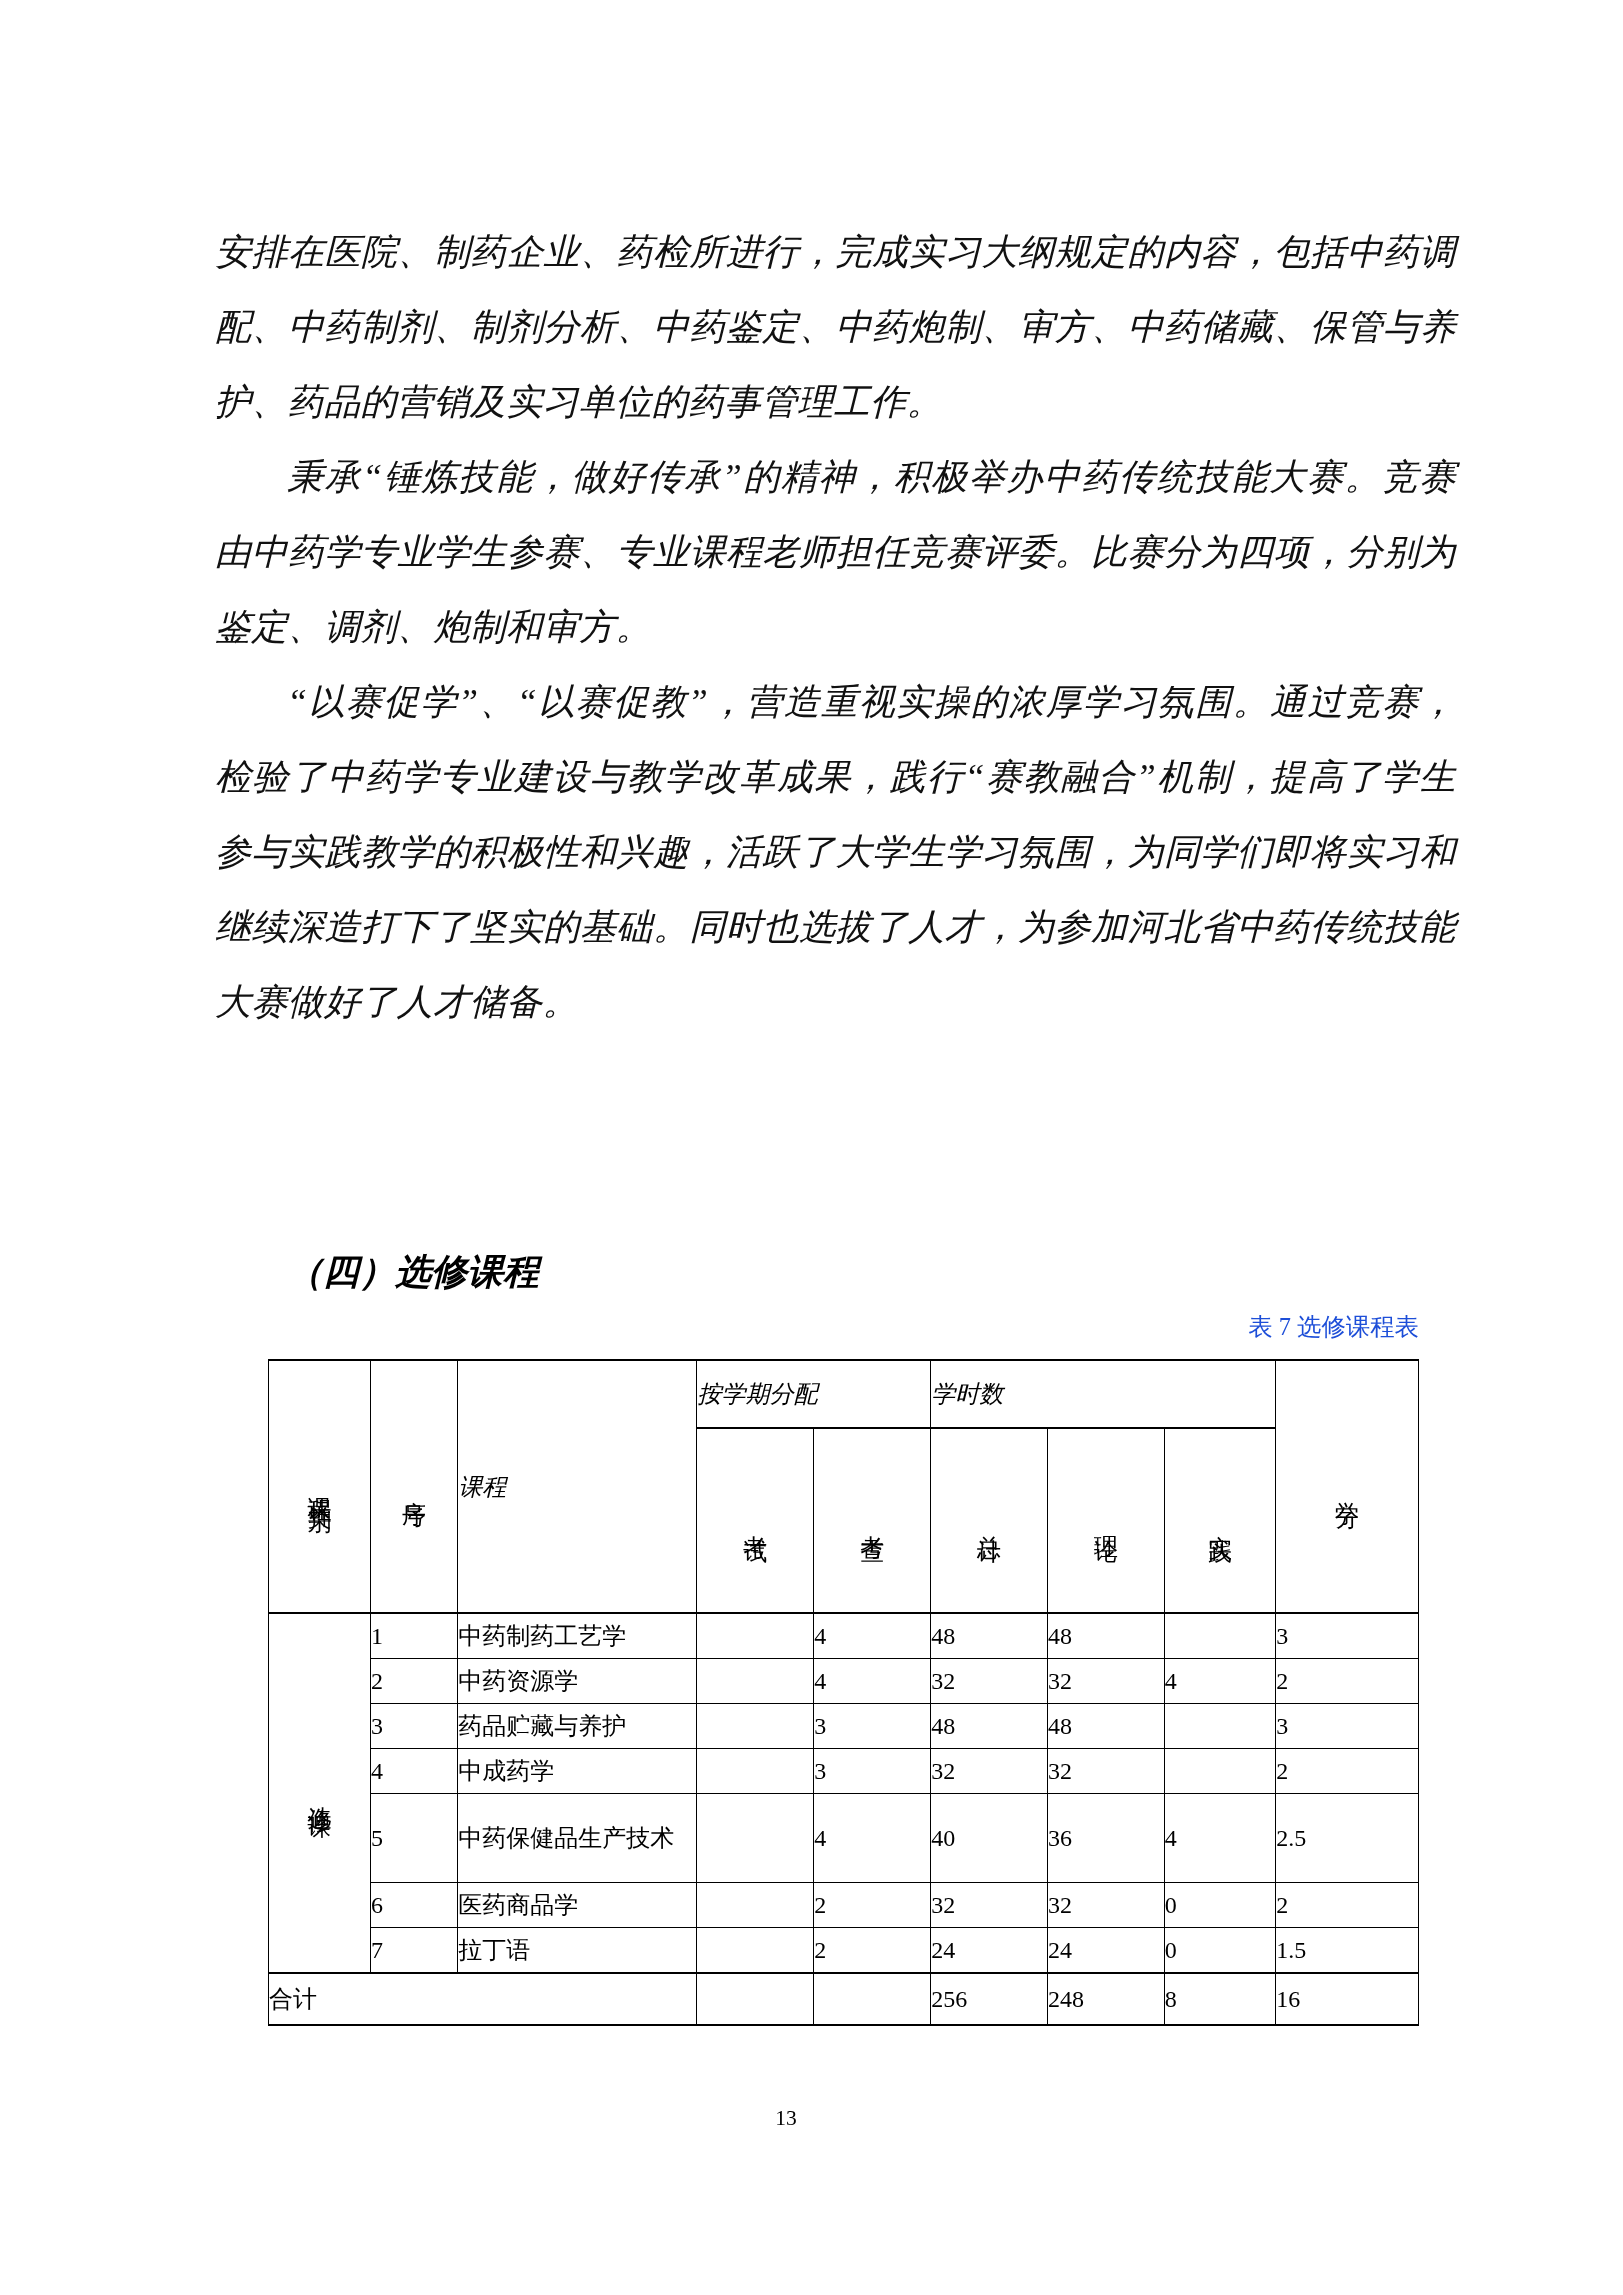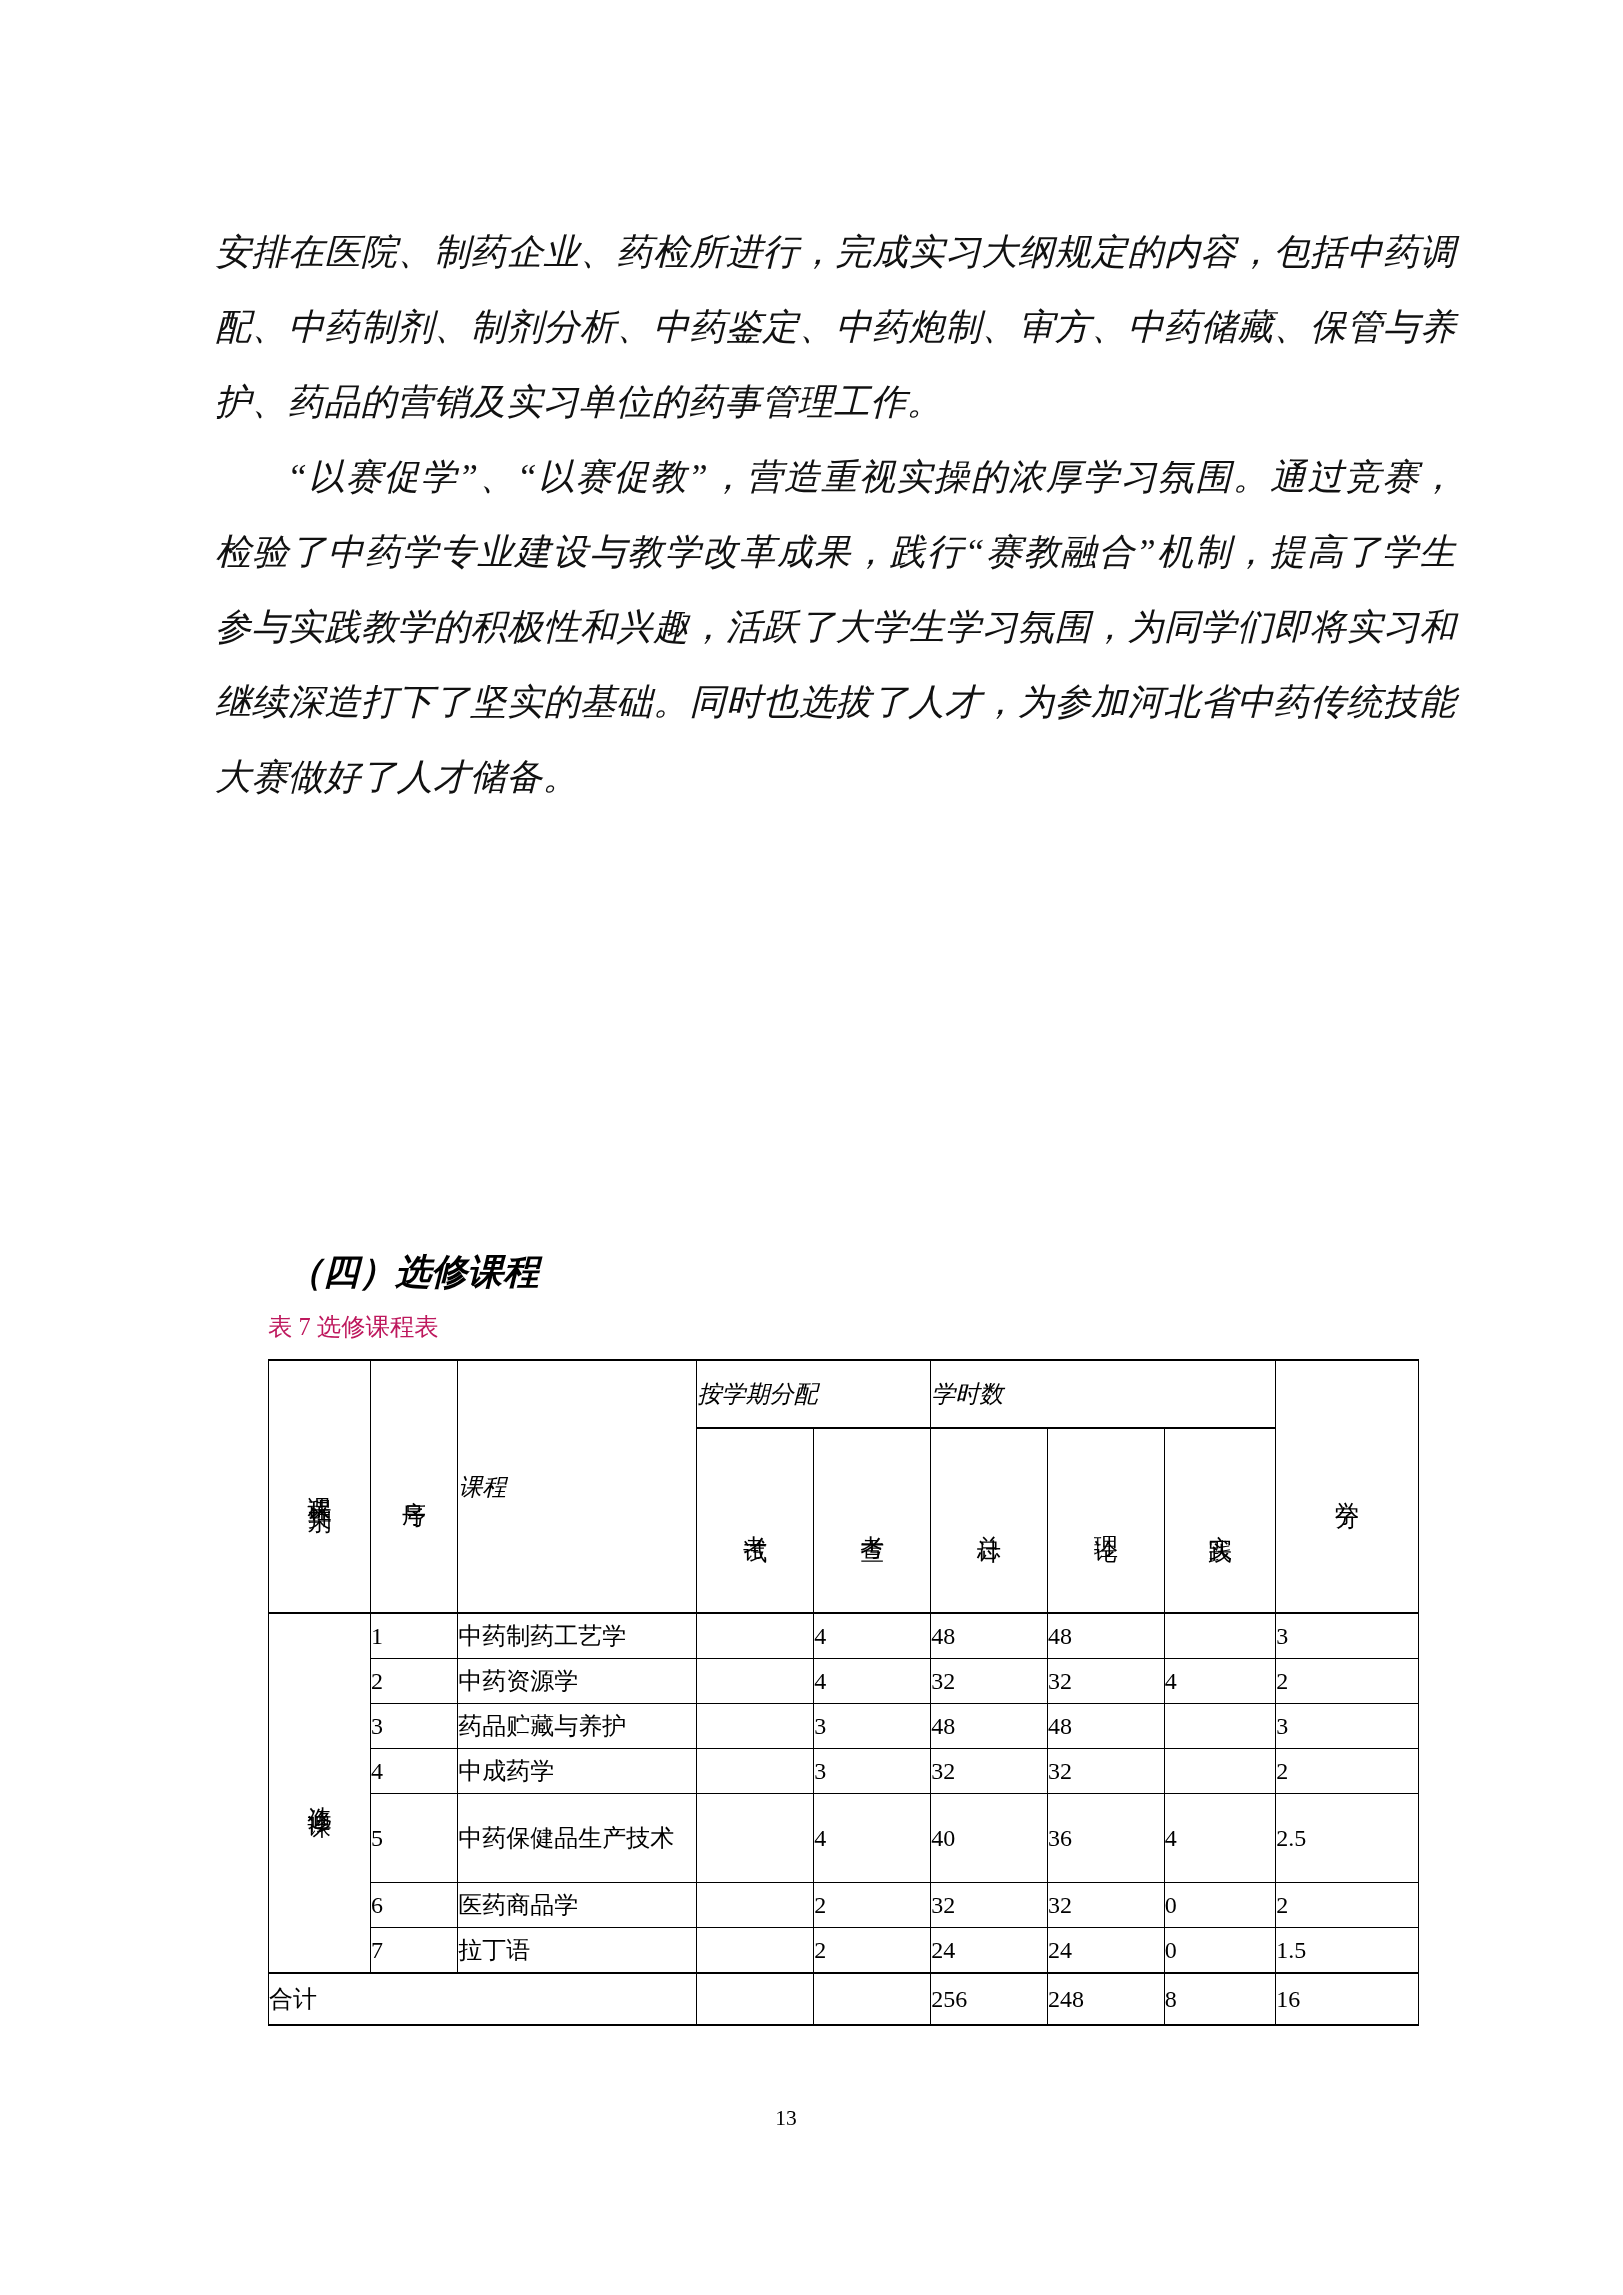--- a/index.html
+++ b/index.html
@@ -54,24 +54,24 @@
     width: 1241px;
     color: #000;
   }
 
   
   .table-caption {
     position: absolute;
     left: 268px;
     top: 1310px;
     width: 1151px;
-    text-align: left;
+    text-align: right;
     font-size: 24.4px;
     line-height: 33px;
-    color: #be185d;
+    color: #1d4ed8;
   }
 
   
   .course-table {
     position: absolute;
     left: 268px;
     top: 1359px;
     width: 1151px;
     border-collapse: collapse;
     table-layout: fixed;
@@ -131,20 +131,21 @@
     color: #000;
   }
 </style>
 </head>
 <body>
 
 <div class="page">
 
   <div class="body-block">
     <p class="para">安排在医院、制药企业、药检所进行，完成实习大纲规定的内容，包括中药调配、中药制剂、制剂分析、中药鉴定、中药炮制、审方、中药储藏、保管与养护、药品的营销及实习单位的药事管理工作。</p>
+    <p class="para indent">秉承“锤炼技能，做好传承”的精神，积极举办中药传统技能大赛。竞赛由中药学专业学生参赛、专业课程老师担任竞赛评委。比赛分为四项，分别为鉴定、调剂、炮制和审方。</p>
     <p class="para indent">“以赛促学”、“以赛促教”，营造重视实操的浓厚学习氛围。通过竞赛，检验了中药学专业建设与教学改革成果，践行“赛教融合”机制，提高了学生参与实践教学的积极性和兴趣，活跃了大学生学习氛围，为同学们即将实习和继续深造打下了坚实的基础。同时也选拔了人才，为参加河北省中药传统技能大赛做好了人才储备。</p>
   </div>
 
   <div class="section-heading">（四）选修课程</div>
 
   <div class="table-caption">表 7 选修课程表</div>
 
   <table class="course-table">
     <colgroup>
       <col style="width:55px">

